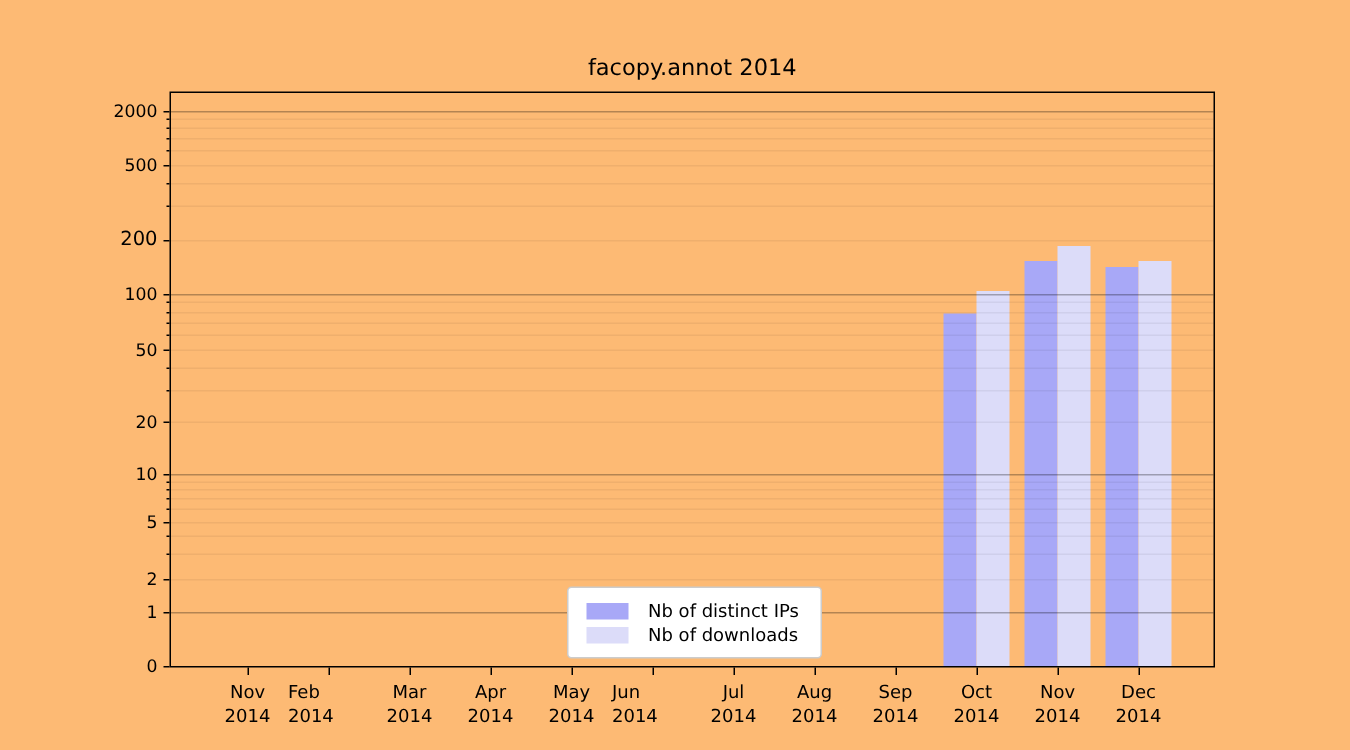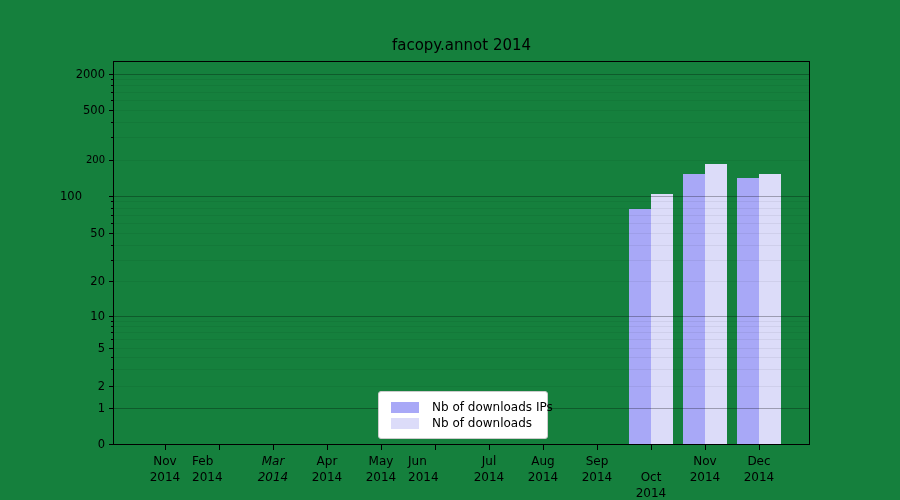--- a/index.html
+++ b/index.html
@@ -1,17 +1,17 @@
 <!DOCTYPE html>
 <html><head>
 <meta charset="utf-8">
 <style>
   html,body{margin:0;padding:0;background:#fff;}
   .figure{
-    position:relative;width:900px;height:500px;background:#15803d;overflow:hidden;
+    position:relative;width:900px;height:500px;background:#fdba74;overflow:hidden;
     font-family:"DejaVu Sans","Liberation Sans",sans-serif;color:#000;
   }
   .chart-title{
     position:absolute;left:113px;top:36px;width:697px;text-align:center;
     font-size:15px;color:#000;
   }
   .plot-area{
     position:absolute;left:113px;top:61px;width:697px;height:384px;
     border:1px solid #000;box-sizing:border-box;background:transparent;
   }
@@ -78,23 +78,23 @@
       <div style="position: absolute; left: 60px; top: 377.5px; width: 45px; text-align: right; font-size: 11.5px; line-height: 16px;">2</div>
       <div style="position: absolute; left: 109px; top: 348px; width: 4px; height: 1px; background: rgb(0, 0, 0);"></div>
       <div style="position: absolute; left: 60px; top: 339.5px; width: 45px; text-align: right; font-size: 11.5px; line-height: 16px;">5</div>
       <div style="position: absolute; left: 109px; top: 316px; width: 4px; height: 1px; background: rgb(0, 0, 0);"></div>
       <div style="position: absolute; left: 60px; top: 308px; width: 45px; text-align: right; font-size: 11.5px; line-height: 16px;">10</div>
       <div style="position: absolute; left: 109px; top: 281px; width: 4px; height: 1px; background: rgb(0, 0, 0);"></div>
       <div style="position: absolute; left: 60px; top: 273px; width: 45px; text-align: right; font-size: 11.5px; line-height: 16px;">20</div>
       <div style="position: absolute; left: 109px; top: 233px; width: 4px; height: 1px; background: rgb(0, 0, 0);"></div>
       <div style="position: absolute; left: 60px; top: 225px; width: 45px; text-align: right; font-size: 11.5px; line-height: 16px;">50</div>
       <div style="position: absolute; left: 109px; top: 196px; width: 4px; height: 1px; background: rgb(0, 0, 0);"></div>
-      <div style="position: absolute; left: 60px; top: 187.5px; width: 45px; text-align: left; font-size: 11.5px; line-height: 16px;">100</div>
+      <div style="position: absolute; left: 60px; top: 187.5px; width: 45px; text-align: right; font-size: 11.5px; line-height: 16px;">100</div>
       <div style="position: absolute; left: 109px; top: 160px; width: 4px; height: 1px; background: rgb(0, 0, 0);"></div>
-      <div style="position: absolute; left: 60px; top: 151.5px; width: 45px; text-align: right; font-size: 10px; line-height: 16px;">200</div>
+      <div style="position: absolute; left: 60px; top: 151.5px; width: 45px; text-align: right; font-size: 13px; line-height: 16px;">200</div>
       <div style="position: absolute; left: 109px; top: 110px; width: 4px; height: 1px; background: rgb(0, 0, 0);"></div>
       <div style="position: absolute; left: 60px; top: 101.5px; width: 45px; text-align: right; font-size: 11.5px; line-height: 16px;">500</div>
       <div style="position: absolute; left: 109px; top: 74px; width: 4px; height: 1px; background: rgb(0, 0, 0);"></div>
       <div style="position: absolute; left: 60px; top: 65.5px; width: 45px; text-align: right; font-size: 11.5px; line-height: 16px;">2000</div>
       <div style="position: absolute; left: 111px; top: 369px; width: 2px; height: 1px; background: rgb(0, 0, 0);"></div>
       <div style="position: absolute; left: 111px; top: 357px; width: 2px; height: 1px; background: rgb(0, 0, 0);"></div>
       <div style="position: absolute; left: 111px; top: 339px; width: 2px; height: 1px; background: rgb(0, 0, 0);"></div>
       <div style="position: absolute; left: 111px; top: 332px; width: 2px; height: 1px; background: rgb(0, 0, 0);"></div>
       <div style="position: absolute; left: 111px; top: 326px; width: 2px; height: 1px; background: rgb(0, 0, 0);"></div>
       <div style="position: absolute; left: 111px; top: 321px; width: 2px; height: 1px; background: rgb(0, 0, 0);"></div>
@@ -114,21 +114,21 @@
       <div style="position: absolute; left: 138px; top: 453px; width: 54px; text-align: center; font-size: 12px; line-height: 16px;">
         <div>Nov</div>
         <div>2014</div>
       </div>
       <div style="position: absolute; left: 219px; top: 445px; width: 1px; height: 5px; background: rgb(0, 0, 0);"></div>
       <div style="position: absolute; left: 192px; top: 453px; width: 54px; text-align: left; font-size: 12px; line-height: 16px;">
         <div>Feb</div>
         <div>2014</div>
       </div>
       <div style="position: absolute; left: 273px; top: 445px; width: 1px; height: 5px; background: rgb(0, 0, 0);"></div>
-      <div style="position: absolute; left: 246px; top: 453px; width: 54px; text-align: center; font-size: 12px; line-height: 16px; font-style: italic;">
+      <div style="position: absolute; left: 246px; top: 453px; width: 54px; text-align: center; font-size: 12px; line-height: 16px;">
         <div>Mar</div>
         <div>2014</div>
       </div>
       <div style="position: absolute; left: 327px; top: 445px; width: 1px; height: 5px; background: rgb(0, 0, 0);"></div>
       <div style="position: absolute; left: 300px; top: 453px; width: 54px; text-align: center; font-size: 12px; line-height: 16px;">
         <div>Apr</div>
         <div>2014</div>
       </div>
       <div style="position: absolute; left: 381px; top: 445px; width: 1px; height: 5px; background: rgb(0, 0, 0);"></div>
       <div style="position: absolute; left: 354px; top: 453px; width: 54px; text-align: center; font-size: 12px; line-height: 16px;">
@@ -149,38 +149,38 @@
       <div style="position: absolute; left: 516px; top: 453px; width: 54px; text-align: center; font-size: 12px; line-height: 16px;">
         <div>Aug</div>
         <div>2014</div>
       </div>
       <div style="position: absolute; left: 597px; top: 445px; width: 1px; height: 5px; background: rgb(0, 0, 0);"></div>
       <div style="position: absolute; left: 570px; top: 453px; width: 54px; text-align: center; font-size: 12px; line-height: 16px;">
         <div>Sep</div>
         <div>2014</div>
       </div>
       <div style="position: absolute; left: 651px; top: 445px; width: 1px; height: 5px; background: rgb(0, 0, 0);"></div>
-      <div style="position: absolute; left: 624px; top: 453px; width: 54px; text-align: center; font-size: 12px; line-height: 16px; margin-top: 16px;">
+      <div style="position: absolute; left: 624px; top: 453px; width: 54px; text-align: center; font-size: 12px; line-height: 16px;">
         <div>Oct</div>
         <div>2014</div>
       </div>
       <div style="position: absolute; left: 705px; top: 445px; width: 1px; height: 5px; background: rgb(0, 0, 0);"></div>
       <div style="position: absolute; left: 678px; top: 453px; width: 54px; text-align: center; font-size: 12px; line-height: 16px;">
         <div>Nov</div>
         <div>2014</div>
       </div>
       <div style="position: absolute; left: 759px; top: 445px; width: 1px; height: 5px; background: rgb(0, 0, 0);"></div>
       <div style="position: absolute; left: 732px; top: 453px; width: 54px; text-align: center; font-size: 12px; line-height: 16px;">
         <div>Dec</div>
         <div>2014</div>
       </div>
     </div>
   <div class="legend" style="border-color: rgb(204, 204, 204);">
     <div class="legend-row">
       <span class="legend-swatch" id="swatch-0" style="background: rgb(168, 168, 247);"></span>
-      <span class="legend-label">Nb of downloads IPs</span>
+      <span class="legend-label">Nb of distinct IPs</span>
     </div>
     <div class="legend-row">
       <span class="legend-swatch" id="swatch-1" style="background: rgb(220, 220, 249);"></span>
       <span class="legend-label">Nb of downloads</span>
     </div>
   </div>
 </div>
 
 </body></html>

